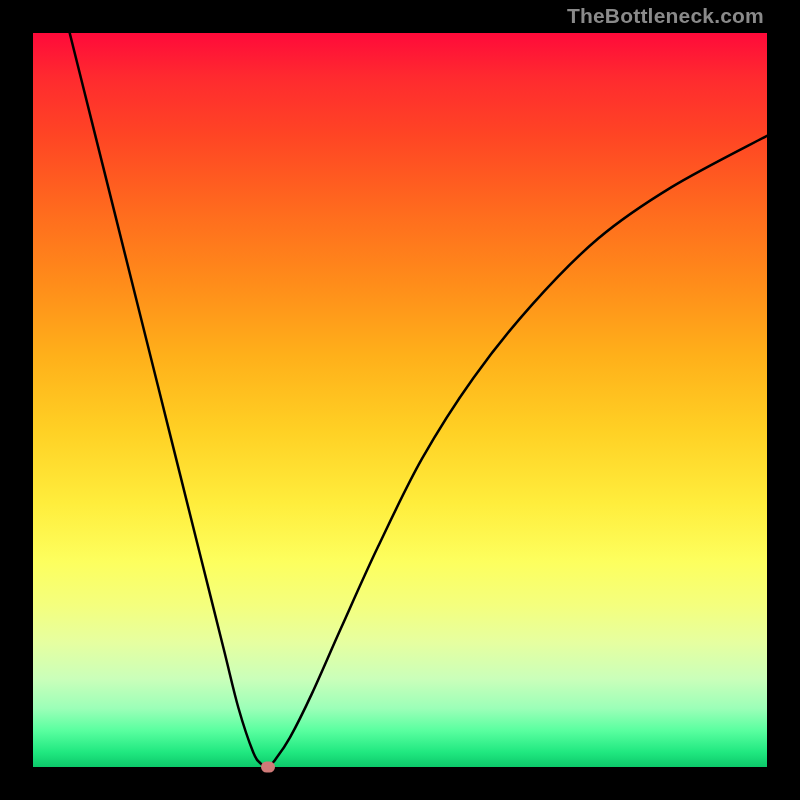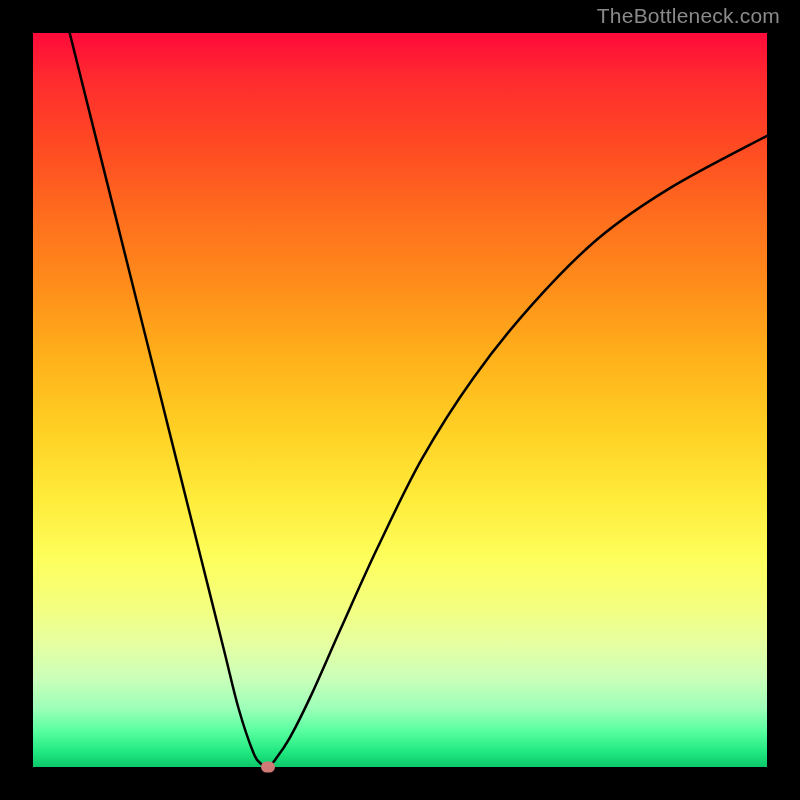--- a/index.html
+++ b/index.html
@@ -55,25 +55,26 @@
     position: absolute;
     width: 14px;
     height: 11px;
     background: #d07a78;
     border-radius: 6px;
     transform: translate(-50%, -50%);
   }
   .watermark {
     position: absolute;
     top: 4px;
-    right: 20px;
+    right: 36px;
     color: #8a8a8a;
     font-size: 21px;
     letter-spacing: 0.2px;
     user-select: none;
+    font-weight: bold;
   }
 </style>
 </head>
 <body>
 
 <div class="container">
 
   <div class="plot-area">
     <svg class="curve-svg" viewBox="0 0 734 734" preserveAspectRatio="none">
       <path fill="none" stroke="#000" stroke-width="2.5" stroke-linecap="round" d="M 36.70 0.00 C 40.37 14.68, 51.38 58.72, 58.72 88.08 C 66.06 117.44, 73.40 146.80, 80.74 176.16 C 88.08 205.52, 95.42 234.88, 102.76 264.24 C 110.10 293.60, 117.44 322.96, 124.78 352.32 C 132.12 381.68, 139.46 411.04, 146.80 440.40 C 154.14 469.76, 161.48 499.12, 168.82 528.48 C 176.16 557.84, 184.72 592.09, 190.84 616.56 C 196.96 641.03, 200.63 658.15, 205.52 675.28 C 210.41 692.41, 216.53 710.14, 220.20 719.32 C 223.87 728.50, 225.09 727.88, 227.54 730.33 C 229.99 732.78, 232.43 734.61, 234.88 734.00 C 237.33 733.39, 238.55 731.55, 242.22 726.66 C 245.89 721.77, 250.78 715.65, 256.90 704.64 C 263.02 693.63, 270.36 678.95, 278.92 660.60 C 287.48 642.25, 297.27 619.01, 308.28 594.54 C 319.29 570.07, 331.52 541.94, 344.98 513.80 C 358.44 485.66, 373.12 453.86, 389.02 425.72 C 404.92 397.58, 422.05 370.67, 440.40 344.98 C 458.75 319.29, 478.32 294.82, 499.12 271.58 C 519.92 248.34, 541.94 225.09, 565.18 205.52 C 588.42 185.95, 610.44 171.27, 638.58 154.14 C 666.72 137.01, 718.10 111.32, 734.00 102.76" id="curve-path"></path>

